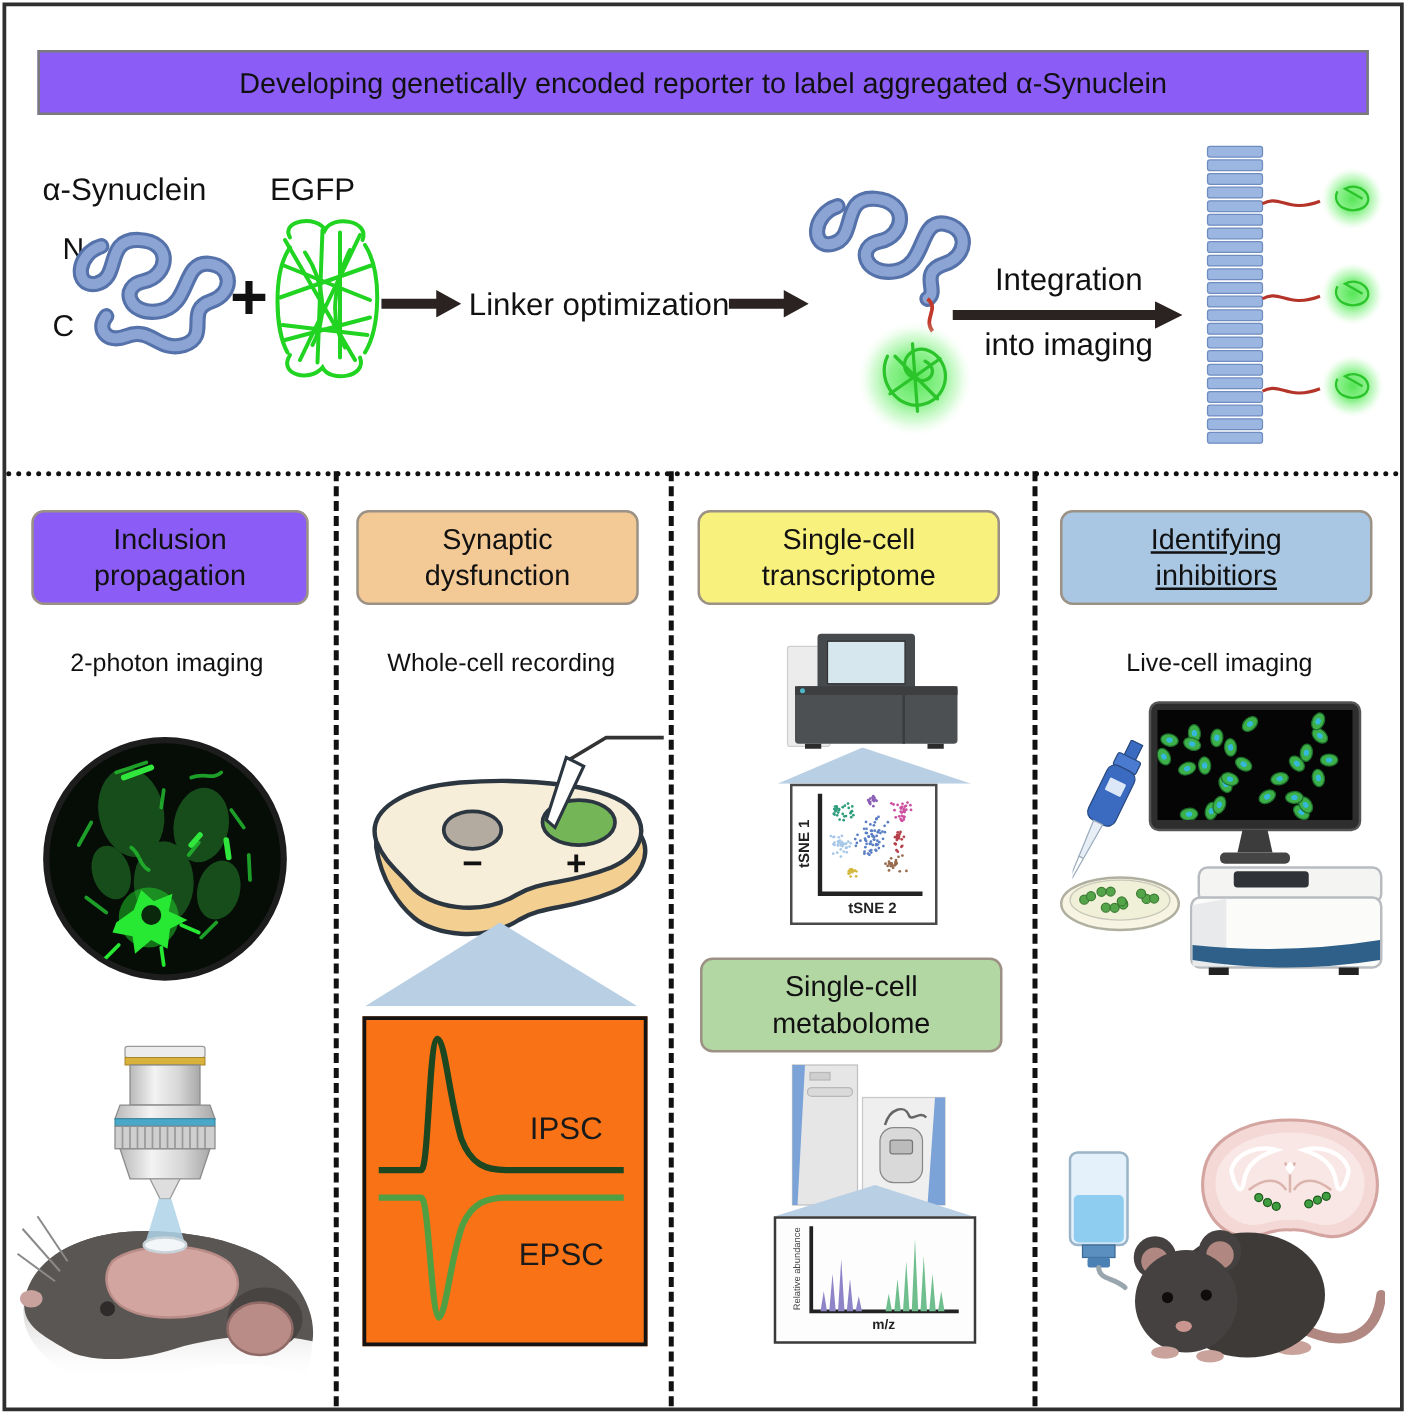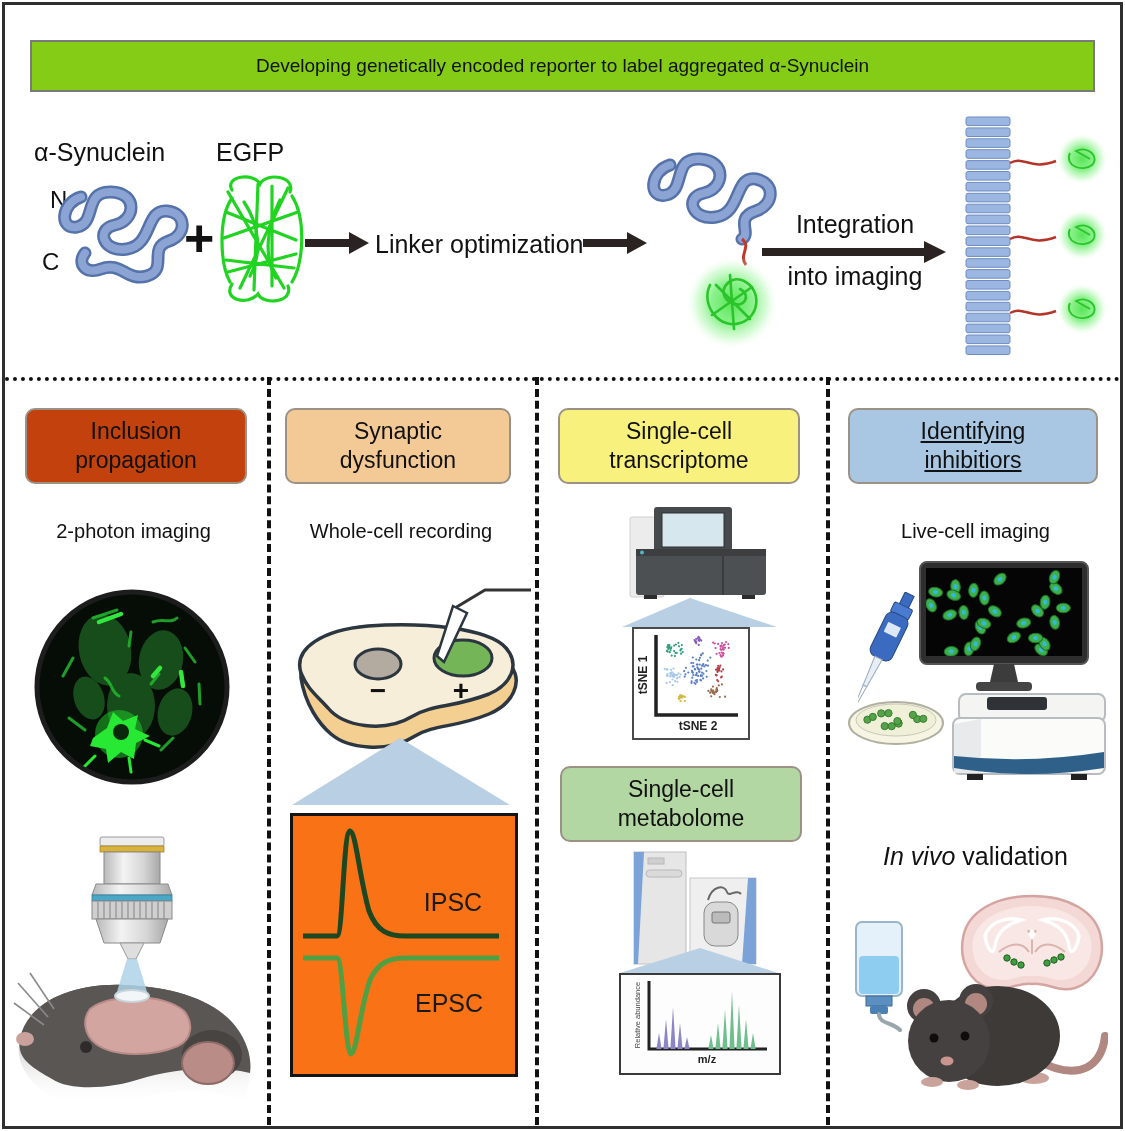--- a/index.html
+++ b/index.html
@@ -1,21 +1,21 @@
 <!DOCTYPE html>
 <html><head>
 <meta charset="utf-8">
 <style>
   html,body{margin:0;padding:0;background:#fff;}
   .canvas{position:relative;width:1125px;height:1131px;background:#fff;
           font-family:"Liberation Sans",sans-serif;color:#111;overflow:hidden;}
   .abs{position:absolute;}
   .outer-border{left:2px;top:2px;right:2px;bottom:2px;border:3px solid #2f2f2f;}
-  .banner{left:30px;top:40px;width:1061px;height:48px;background:#84cc16;border:2px solid #7a7a7a;
-          display:flex;align-items:center;justify-content:center;font-size:19px;}
+  .banner{left:30px;top:40px;width:1061px;height:48px;background:#8b5cf6;border:2px solid #7a7a7a;
+          display:flex;align-items:center;justify-content:center;font-size:23px;}
   .plabel{font-size:25px;}
   .terminus{font-size:24px;}
   .plus-big{font-size:52px;font-weight:bold;line-height:1;}
   .steptext{font-size:25px;}
   .h-divider{left:5px;top:377px;width:1115px;border-top:4px dotted #111;height:0;}
   .v-divider{top:377px;height:748px;border-left:4px dashed #111;width:0;}
   .hdrbox{height:72px;border:2px solid #9b9184;border-radius:10px;display:flex;flex-direction:column;
           align-items:center;justify-content:center;font-size:23px;line-height:1.28;}
   .subtitle{font-size:20px;text-align:center;}
   .tracebox{left:290px;top:813px;width:222px;height:258px;border:3px solid #141414;background:#f97316;}
@@ -148,21 +148,21 @@
         <path d="M112,188 C106,200 124,208 134,200 C142,192 130,180 118,186 L132,194"></path>
       </g>
     </g>
   </svg>
 
   <div class="abs h-divider"></div>
   <div class="abs v-divider" style="left:267px;"></div>
   <div class="abs v-divider" style="left:535px;"></div>
   <div class="abs v-divider" style="left:826px;"></div>
 
-  <div class="abs hdrbox" style="left:25px;top:408px;width:218px;background:#c2410c;justify-content:center;">
+  <div class="abs hdrbox" style="left:25px;top:408px;width:218px;background:#8b5cf6;justify-content:center;">
     <span>Inclusion</span>
     <span>propagation</span>
   </div>
   <div class="abs subtitle" style="left:0;top:520px;width:267px;">2-photon imaging</div>
 
   <svg class="abs" style="left:33px;top:588px;" width="198" height="198" viewBox="0 0 198 198">
     <defs>
         <clipPath id="scopeclip">
           <circle cx="99" cy="99" r="93"></circle>
         </clipPath>
@@ -728,23 +728,20 @@
   <svg class="abs" style="left:945px;top:688px;" width="168" height="102" viewBox="0 0 168 102">
     <rect x="14" y="6" width="146" height="28" rx="7" fill="#f4f4f2" stroke="#b8bcc0" stroke-width="2"></rect>
     <rect x="42" y="9" width="60" height="13" rx="3" fill="#2f3338"></rect>
     <rect x="8" y="30" width="152" height="56" rx="7" fill="#fbfbf9" stroke="#b8bcc0" stroke-width="2"></rect>
     <polygon points="9,36 36,31 36,85 9,85" fill="#e8eaec"></polygon>
     <path d="M9,68 Q84,76 159,64 L159,80 Q84,92 9,80 Z" fill="#2e6089"></path>
     <rect x="22" y="86" width="16" height="6" fill="#222"></rect>
     <rect x="126" y="86" width="16" height="6" fill="#222"></rect>
   </svg>
 
-  <div class="abs validation" style="left:826px;top:842px;width:299px;">
-    <span class="em">In vivo</span><span> validation</span>
-  </div>
 
   <svg class="abs" style="left:850px;top:918px;" width="62" height="115" viewBox="0 0 62 115">
     <rect x="6" y="4" width="46" height="74" rx="6" fill="#e4f1fb" stroke="#9ab4c8" stroke-width="2"></rect>
     <rect x="9" y="38" width="40" height="38" rx="4" fill="#8ecdf0"></rect>
     <rect x="16" y="78" width="26" height="10" fill="#5a8fc0" stroke="#3d6a96"></rect>
     <rect x="20" y="88" width="18" height="8" rx="2" fill="#4a80b4"></rect>
     <path d="M29,96 C29,106 42,104 50,112" fill="none" stroke="#9aa6ae" stroke-width="4" stroke-linecap="round"></path>
   </svg>
 
   <svg class="abs" style="left:955px;top:890px;" width="155" height="112" viewBox="0 0 155 112">

